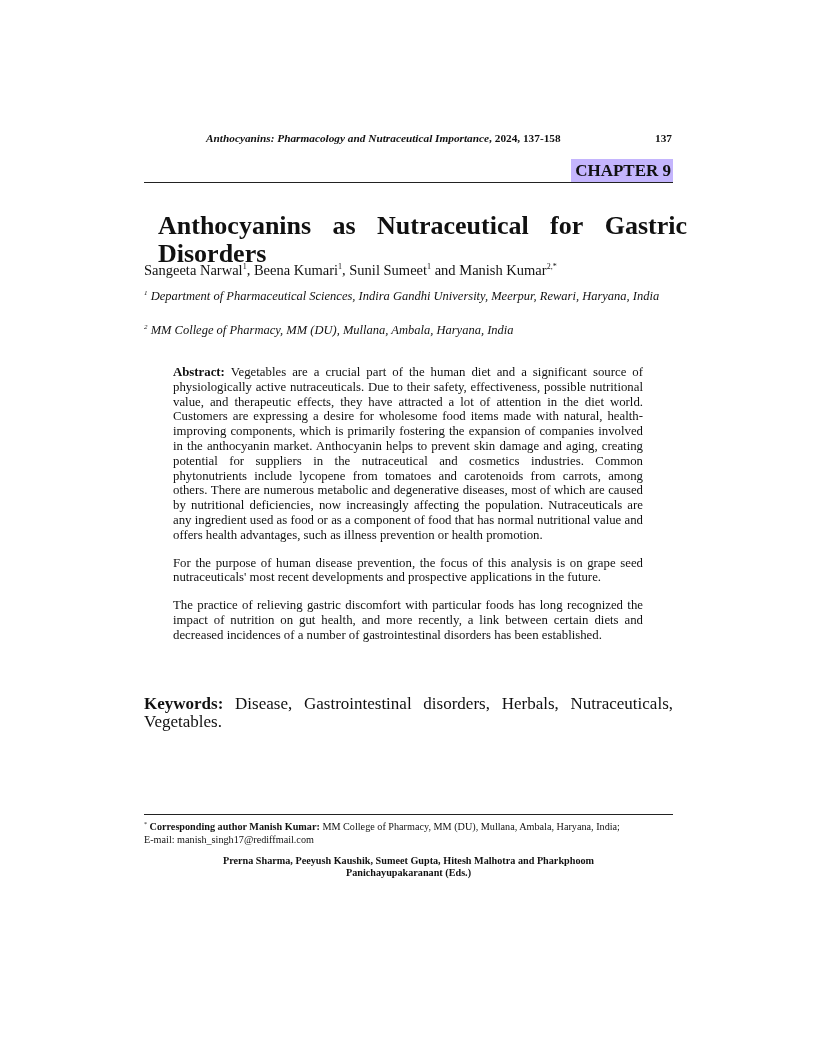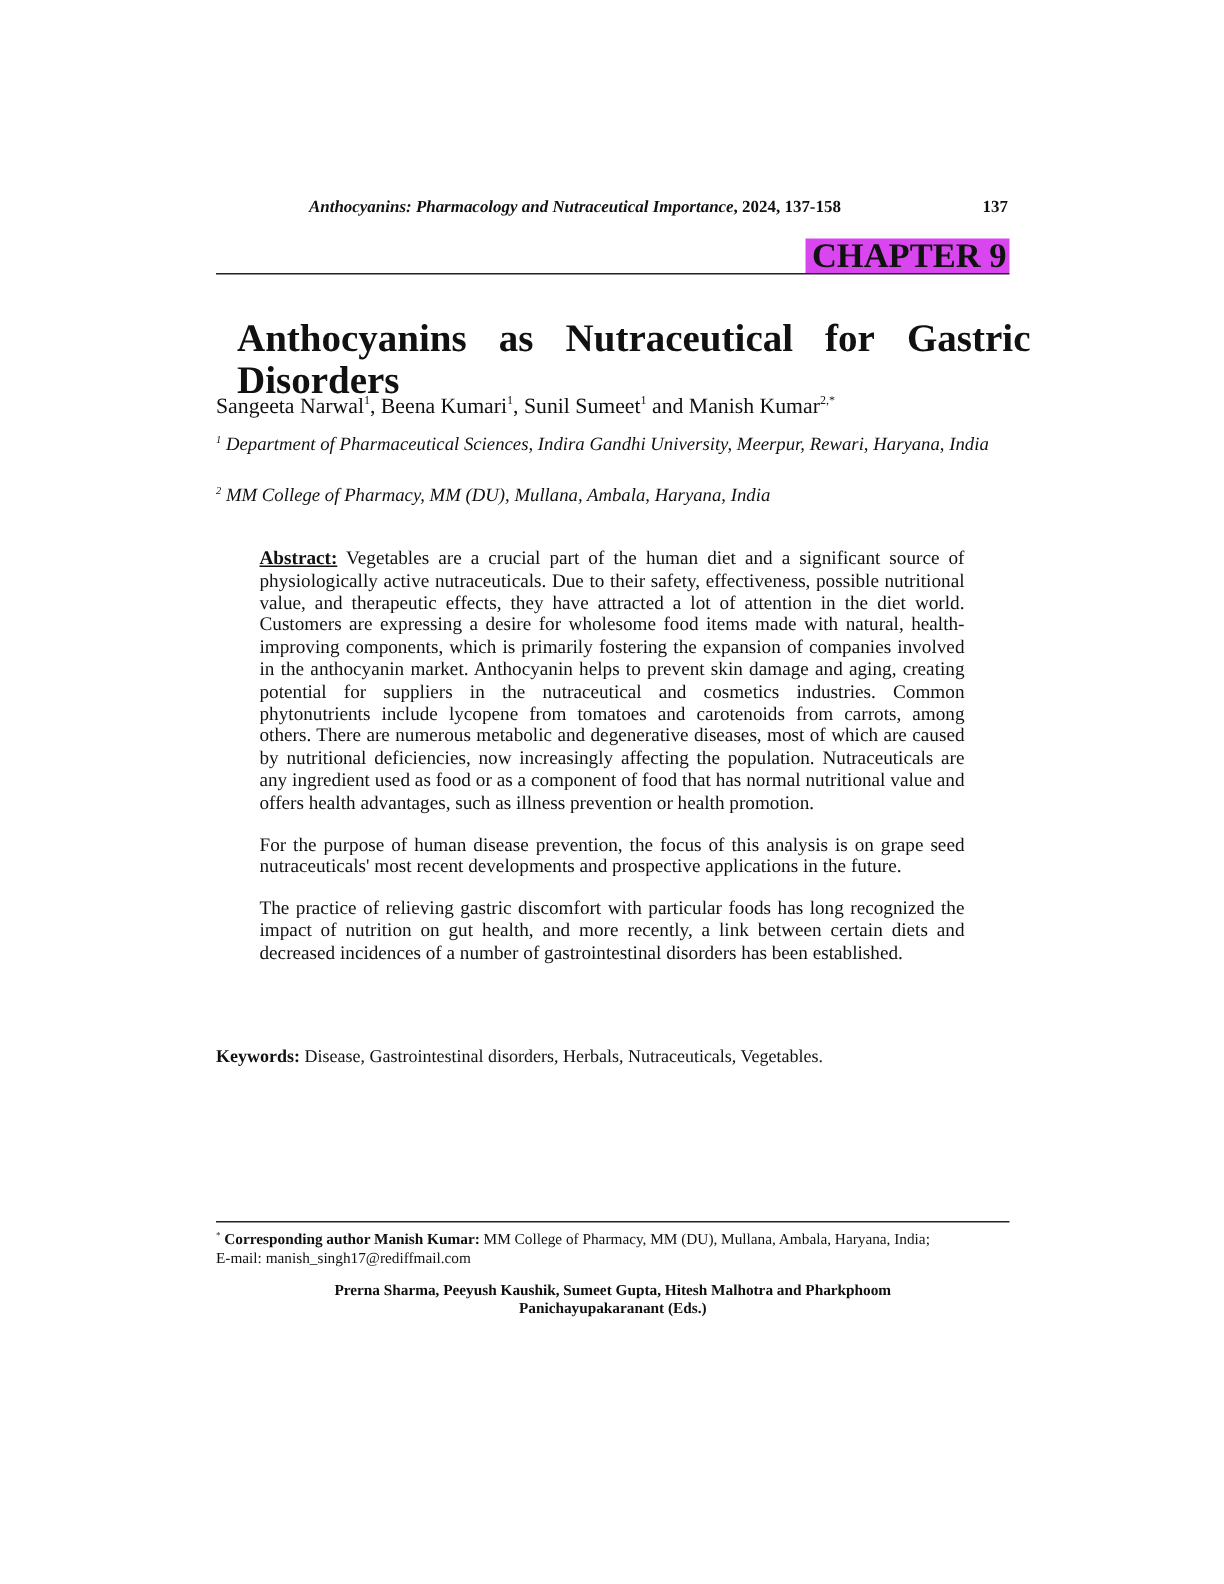--- a/index.html
+++ b/index.html
@@ -2,40 +2,40 @@
 <html><head>
 <meta charset="utf-8">
 <style>
   html, body { margin:0; padding:0; background:#ffffff; }
   body { width:816px; height:1056px; position:relative; overflow:hidden; font-family:"Liberation Serif", serif; color:#111; }
 
   .running-header { position:absolute; top:132px; left:206px; width:466px; font-size:11.3px; font-weight:bold; display:flex; justify-content:space-between; }
   .running-header .title { font-style:italic; }
   .running-header .title .plain { font-style:normal; }
 
-  .chapter-box { position:absolute; top:159px; right:143px; background:#d946ef; font-size:23px; font-weight:bold; padding:1px 2px 0 4px; line-height:22px; }
+  .chapter-box { position:absolute; top:159px; right:143px; background:#c4b5fd; font-size:17px; font-weight:bold; padding:1px 2px 0 4px; line-height:22px; }
   .top-rule { position:absolute; top:182px; left:144px; width:529px; height:1px; background:#222; }
 
   .chapter-title { position:absolute; top:198px; left:144px; width:529px; font-size:26px; font-weight:bold; line-height:28px; text-align:justify; text-align-last:left; margin:14px; }
   .chapter-title .l1 { display:flex; justify-content:space-between; }
 
   .authors { position:absolute; top:262px; left:144px; width:529px; font-size:14.5px; }
   .authors b { font-weight:normal; }
   .authors sup { font-size:8px; vertical-align:6px; }
 
   .affil { position:absolute; left:144px; width:529px; font-size:12.5px; font-style:italic; line-height:15px; }
   .affil sup { font-size:7px; vertical-align:5px; }
   .affil-1 { top:286px; }
   .affil-2 { top:320px; }
 
   .abstract { position:absolute; top:365px; left:173px; width:470px; font-size:12.8px; line-height:14.8px; text-align:justify; }
   .abstract p { margin:0 0 13px 0; }
-  .abstract .lead { font-weight:bold;text-decoration:underline; }
+  .abstract .lead { font-weight:bold; }
 
-  .keywords { position:absolute; top:695px; left:144px; width:529px; font-size:12px; line-height:18px; text-align:justify; }
+  .keywords { position:absolute; top:695px; left:144px; width:529px; font-size:17px; line-height:18px; text-align:justify; }
   .keywords .lead { font-weight:bold; }
 
   .foot-rule { position:absolute; top:814px; left:144px; width:529px; height:1px; background:#222; }
   .footnote { position:absolute; top:818px; left:144px; width:535px; font-size:10.2px; line-height:13px; }
   .footnote b { font-weight:bold; }
   .footnote sup { font-size:6px; vertical-align:4px; }
 
   .publisher { position:absolute; top:855px; left:144px; width:529px; font-size:10.2px; font-weight:bold; text-align:center; line-height:12px; }
 </style>
 </head>

